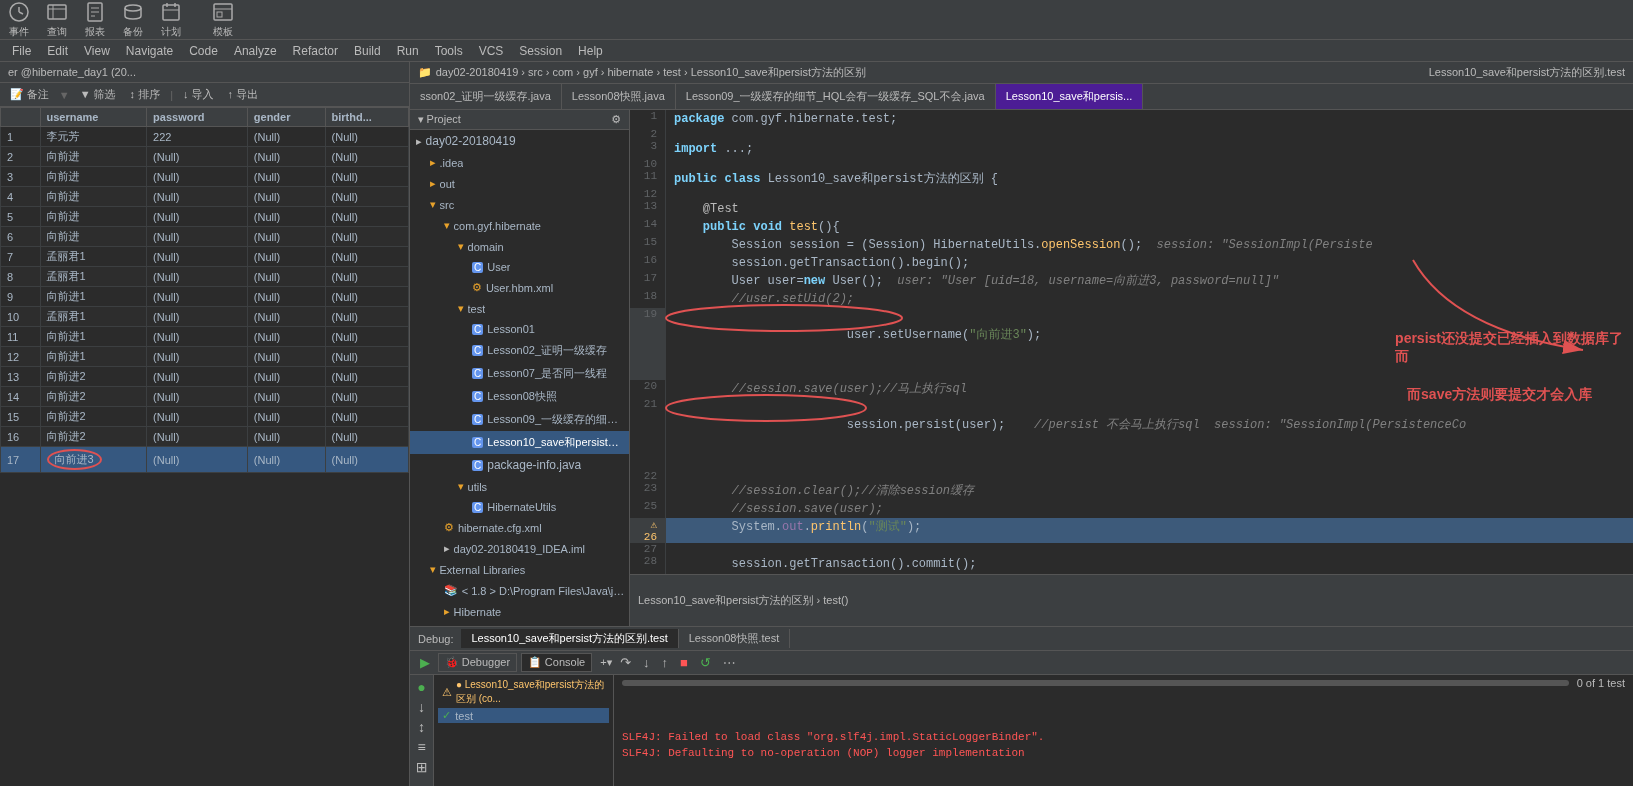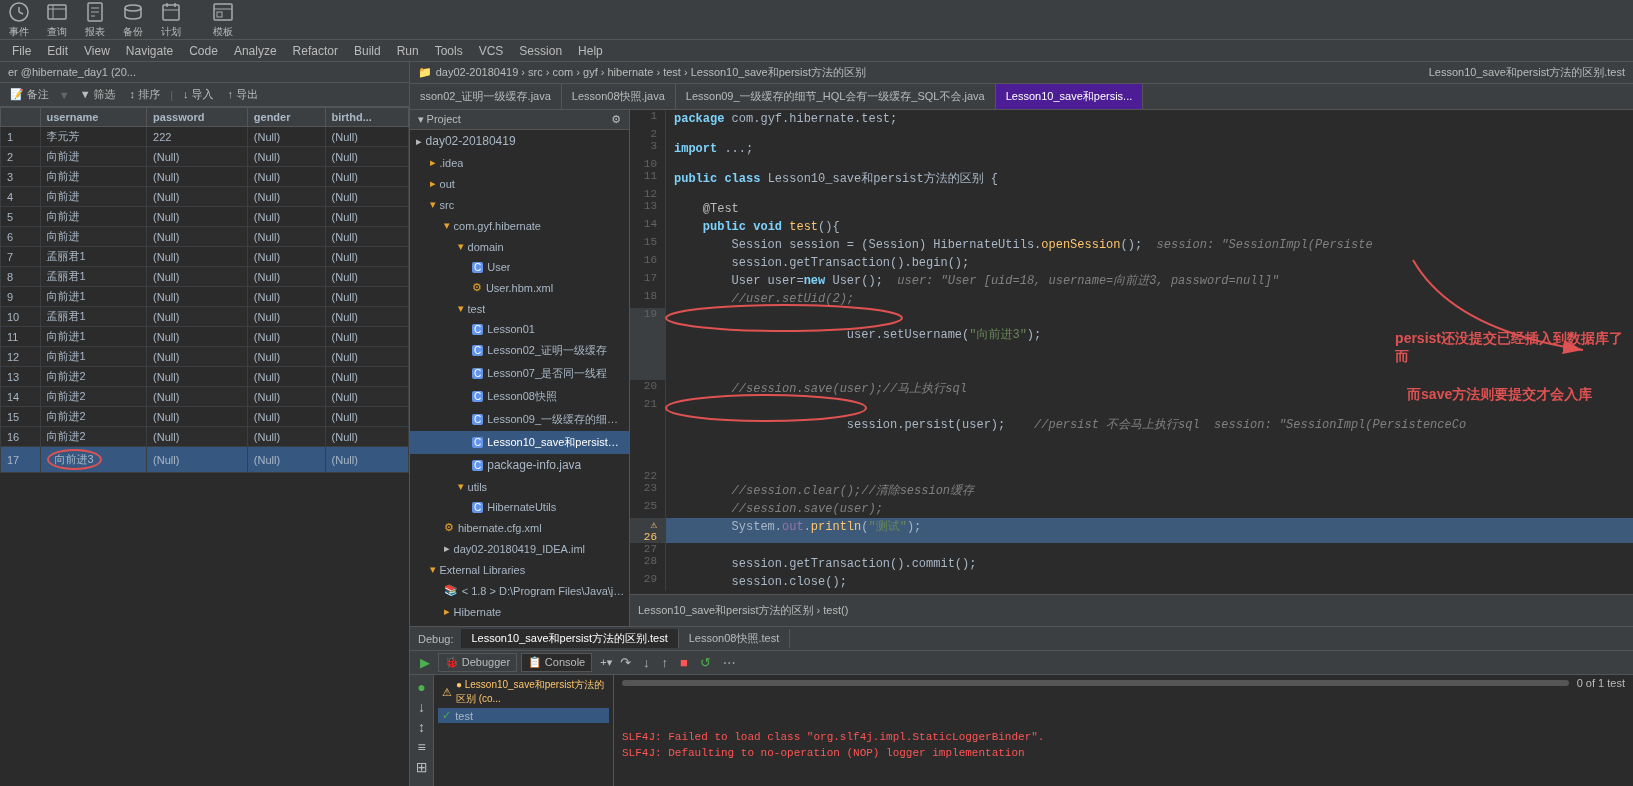--- a/index.html
+++ b/index.html
@@ -609,21 +609,21 @@
             <div style="color:#e05252;font-size:14px;font-weight:bold;white-space:nowrap;margin-left:20px;">
               <span>persist还没提交已经插入到数据库了</span><br>
               <span>而</span>
             </div>
             <div style="color:#e05252;font-size:14px;font-weight:bold;white-space:nowrap;margin-top:20px;margin-left:32px;">
               <span>而save方法则要提交才会入库</span>
             </div>
           </div>
         </div>
 
-        <div style="background:#3c3f41;padding:8px 8px;font-size:11px;color:#bbb;border-top:1px solid #555;flex-shrink:0;">
+        <div style="background:#3c3f41;padding:18px 8px;font-size:11px;color:#bbb;border-top:1px solid #555;flex-shrink:0;">
           <span>Lesson10_save和persist方法的区别 › test()</span>
         </div>
       </div>
     </div>
 
     <div class="bottom-panel">
       <div class="bottom-tabs">
         <span style="padding:2px 8px;color:#bbb;font-size:11px;cursor:pointer;">Debug:</span>
         <div class="bottom-tab active">
           <span>Lesson10_save和persist方法的区别.test</span>

